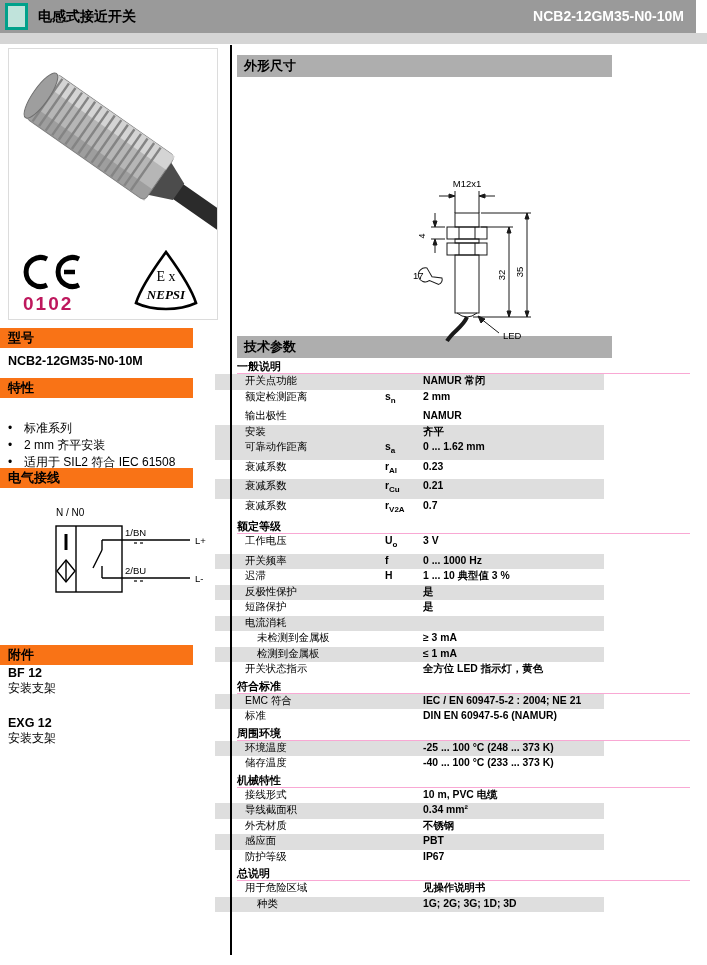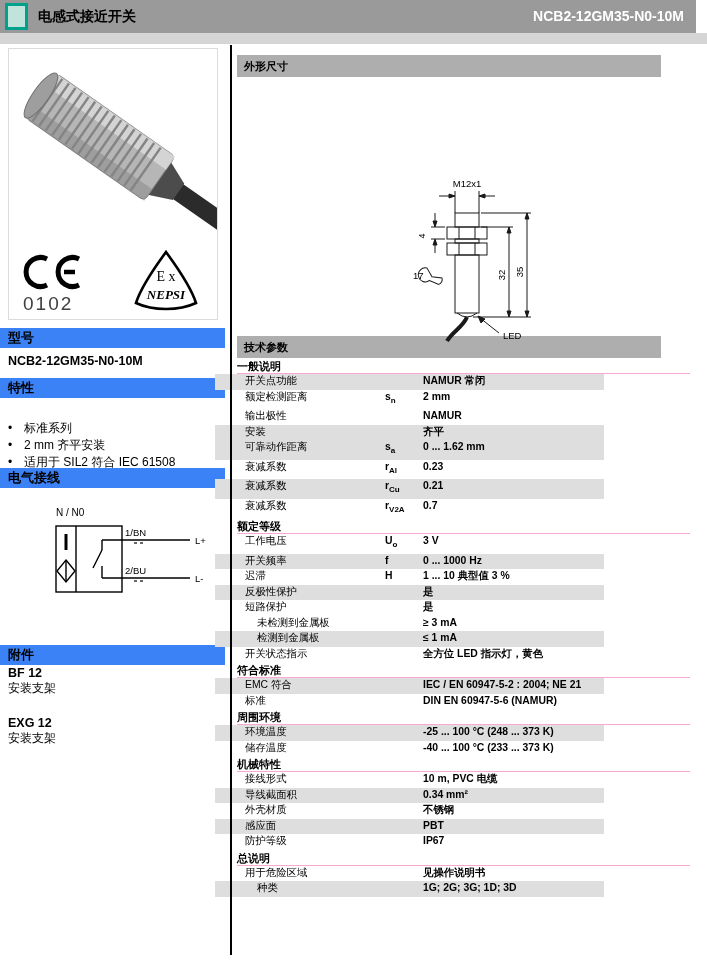--- a/index.html
+++ b/index.html
@@ -14,41 +14,41 @@
   .brand-square { position:absolute; left:5px; top:3px; width:23px; height:27px;
     background:#c0e3db; border:3px solid #00a18b; }
   .title-left { position:absolute; left:38px; top:8px; font-size:14px; font-weight:bold; color:#000000; }
   .title-right { position:absolute; right:12px; top:8px; font-size:14px; font-weight:bold; color:#fff; }
   .subbar { position:absolute; left:0; top:33px; width:707px; height:11px; background:#d5d5d5; }
 
   .divider { position:absolute; left:230px; top:45px; width:2px; height:910px; background:#000; z-index:5; }
 
   
   .left-col { position:absolute; left:0; top:0; width:225px; height:965px; }
-  .sec-header { position:absolute; left:0; width:225px; height:20px; background:#3b82f6;
+  .sec-header { position:absolute; left:0; width:193px; height:20px; background:#f97316;
     font-size:13px; font-weight:bold; line-height:20px; padding-left:8px; }
   .photo-box { position:absolute; left:8px; top:48px; width:210px; height:272px;
     border:1px solid #dcdcdc; background:#fff; }
   .logos { position:absolute; left:0; bottom:4px; width:100%; display:flex; align-items:flex-end; justify-content:space-between; padding:0 14px; }
-  .ce-num { color:#404040; font-size:19px; letter-spacing:2px; margin-top:-2px; font-weight:normal; }
+  .ce-num { color:#be185d; font-size:19px; letter-spacing:2px; margin-top:-2px; font-weight:bold; }
 
   .model-text { position:absolute; left:8px; top:354px; font-size:12.5px; font-weight:bold; }
 
   .features-list { position:absolute; left:8px; top:420px; margin:0; padding:0; list-style:none;
     font-size:12px; line-height:17px; }
   .features-list li::before { content:"•"; display:inline-block; width:16px; }
 
   .wiring-svg { position:absolute; left:30px; top:502px; }
 
   .acc-list { position:absolute; left:8px; top:666px; font-size:12px; line-height:15px; }
   .acc-name { font-weight:bold; font-size:12.5px; margin-top:20px; }
 
   
   .right-col { position:absolute; left:237px; top:55px; width:453px; }
-  .rsec-header { width:424px; height:22px; background:#aeaeae; font-size:11px; font-weight:bold;
+  .rsec-header { width:375px; height:22px; background:#aeaeae; font-size:13px; font-weight:bold;
     line-height:22px; padding-left:7px; }
   .dims-area { width:453px; height:259px; position:relative; }
   .dims-svg { position:absolute; left:140px; top:98px; }
 
   .tech-table { width:453px; }
   .tsub { width:453px; font-size:11px; font-weight:bold; padding:2px 0 1px 0;
     border-bottom:1px solid #f9a8d4; line-height:12px; }
   .trow { display:flex; margin-left:-22px; width:389px; padding:1px 0 3px 22px;
     font-size:10.4px; line-height:11.5px; align-items:flex-start; }
   .trow.stripe { background:#dedede; }
@@ -285,20 +285,25 @@
       <div class="trow stripe">
         <div class="c-label">反极性保护</div>
         <div class="c-sym"></div>
         <div class="c-val">是</div>
       </div>
       <div class="trow">
         <div class="c-label">短路保护</div>
         <div class="c-sym"></div>
         <div class="c-val">是</div>
       </div>
+      <div class="trow stripe">
+        <div class="c-label">电流消耗</div>
+        <div class="c-sym"></div>
+        <div class="c-val"></div>
+      </div>
       <div class="trow">
         <div class="c-label ind">未检测到金属板</div>
         <div class="c-sym"></div>
         <div class="c-val">≥ 3 mA</div>
       </div>
       <div class="trow stripe">
         <div class="c-label ind">检测到金属板</div>
         <div class="c-sym"></div>
         <div class="c-val">≤ 1 mA</div>
       </div>

